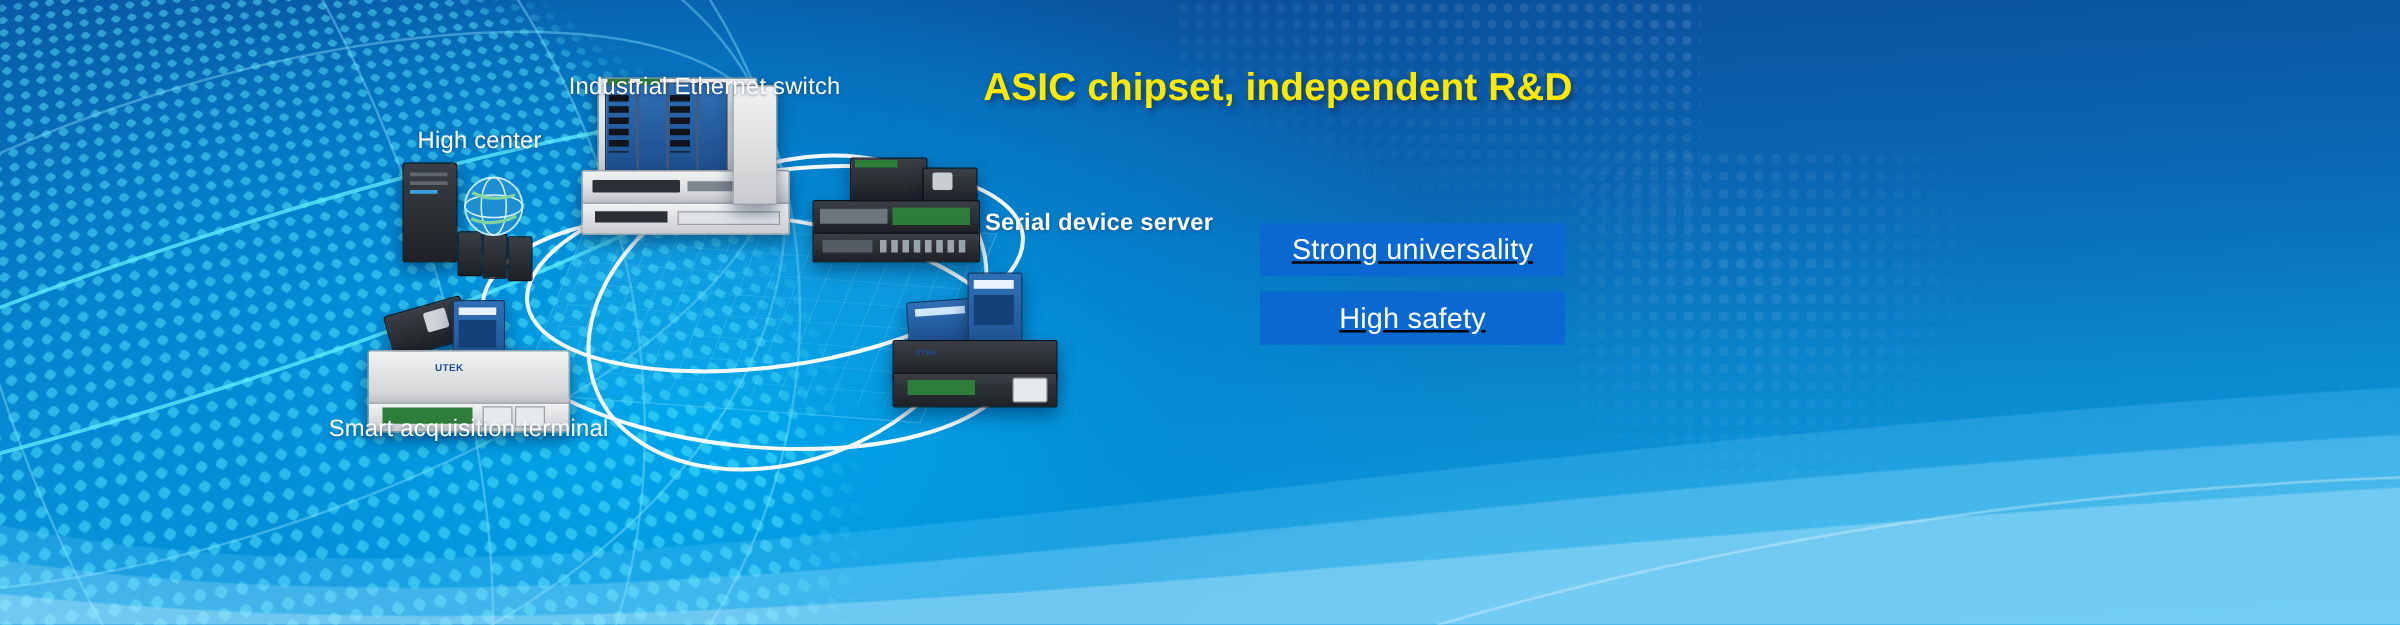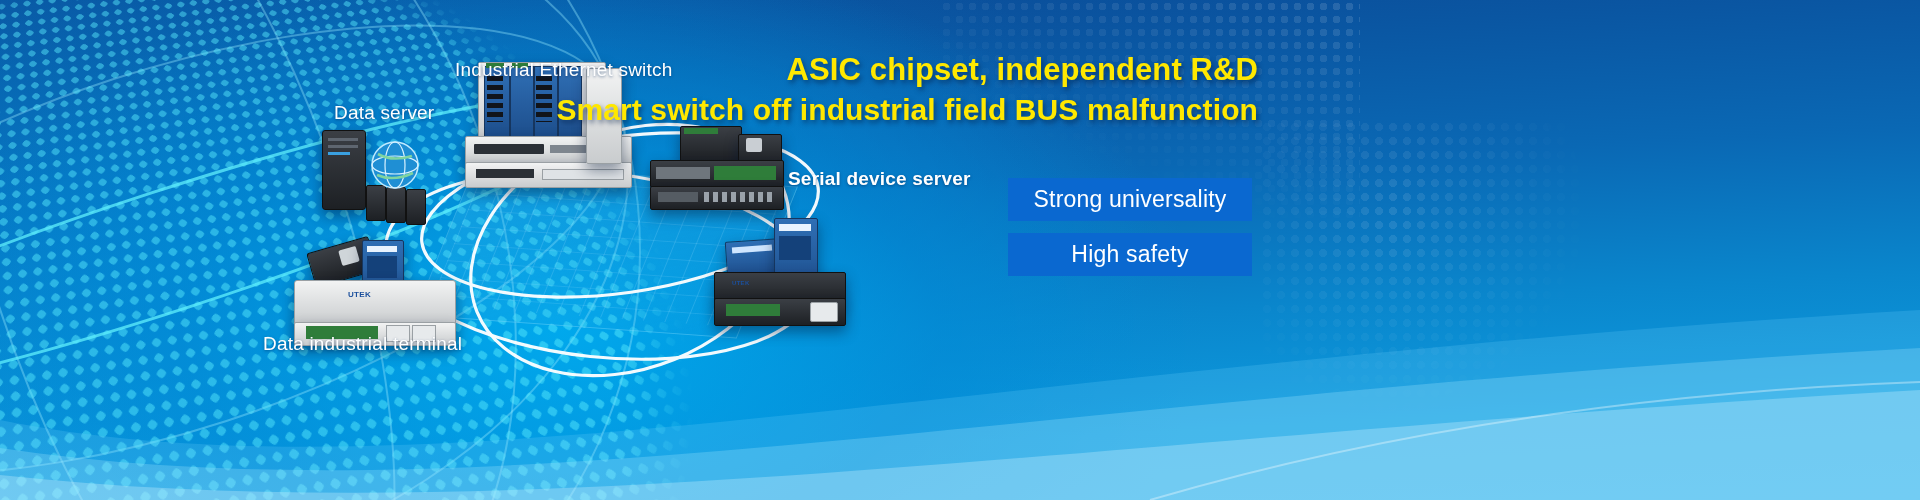--- a/index.html
+++ b/index.html
@@ -54,21 +54,21 @@
     background-size:22px 17px;}
 
   
   .headline{position:absolute;right:662px;top:50px;text-align:right;
     color:#ffe800;font-weight:700;letter-spacing:.1px;white-space:nowrap;
     text-shadow:2px 3px 5px rgba(0,30,70,.55);}
   .hl1{font-size:31px;line-height:40px;}
   .hl2{font-size:30px;line-height:40px;}
 
   
-  .features{position:absolute;left:1008px;top:178px;width:244px;}
+  .features{position:absolute;left:1008px;top:178px;width:244px;text-decoration:underline;}
   .feature{height:43px;margin-bottom:12px;background:#0a68d0;
     display:flex;align-items:center;justify-content:center;
     color:#ffffff;font-size:23px;letter-spacing:.2px;}
   .feature:last-child{margin-bottom:4px;}
 
   
   .lbl{position:absolute;color:#fff;font-size:19px;letter-spacing:.2px;white-space:nowrap;
        text-shadow:0 1px 3px rgba(0,40,90,.55);}
   .lbl-eth{left:455px;top:40px;margin-top:19px;}
   .lbl-dc{left:334px;top:102px;}
@@ -210,27 +210,26 @@
 
     <div class="chassis shadowy" style="position:absolute;left:-6px;top:42px;width:160px;height:44px;border-radius:3px;"></div>
     <div class="brand" style="position:absolute;left:48px;top:52px;font-size:8px;">UTEK</div>
     <div class="chassis shadowy" style="position:absolute;left:-6px;top:84px;width:160px;height:22px;border-radius:2px;"></div>
     <div class="green" style="position:absolute;left:6px;top:88px;width:72px;height:13px;"></div>
     <div style="position:absolute;left:86px;top:87px;width:22px;height:15px;background:#e7eaec;border:1px solid #9aa0a4;"></div>
     <div style="position:absolute;left:112px;top:87px;width:22px;height:15px;background:#e7eaec;border:1px solid #9aa0a4;"></div>
   </div>
 
   <div class="lbl lbl-eth">Industrial Ethernet switch</div>
-  <div class="lbl lbl-dc">Data server</div>
+  <div class="lbl lbl-dc">High center</div>
   <div class="lbl lbl-sds">Serial device server</div>
-  <div class="lbl lbl-dat">Data industrial terminal</div>
+  <div class="lbl lbl-dat">Smart acquisition terminal</div>
 
   <div class="headline">
     <div class="hl1">ASIC chipset, independent R&amp;D</div>
-    <div class="hl2">Smart switch off industrial field BUS malfunction</div>
   </div>
 
   <div class="features">
     <div class="feature">
       <span>Strong universality</span>
     </div>
     <div class="feature">
       <span>High safety</span>
     </div>
   </div>

